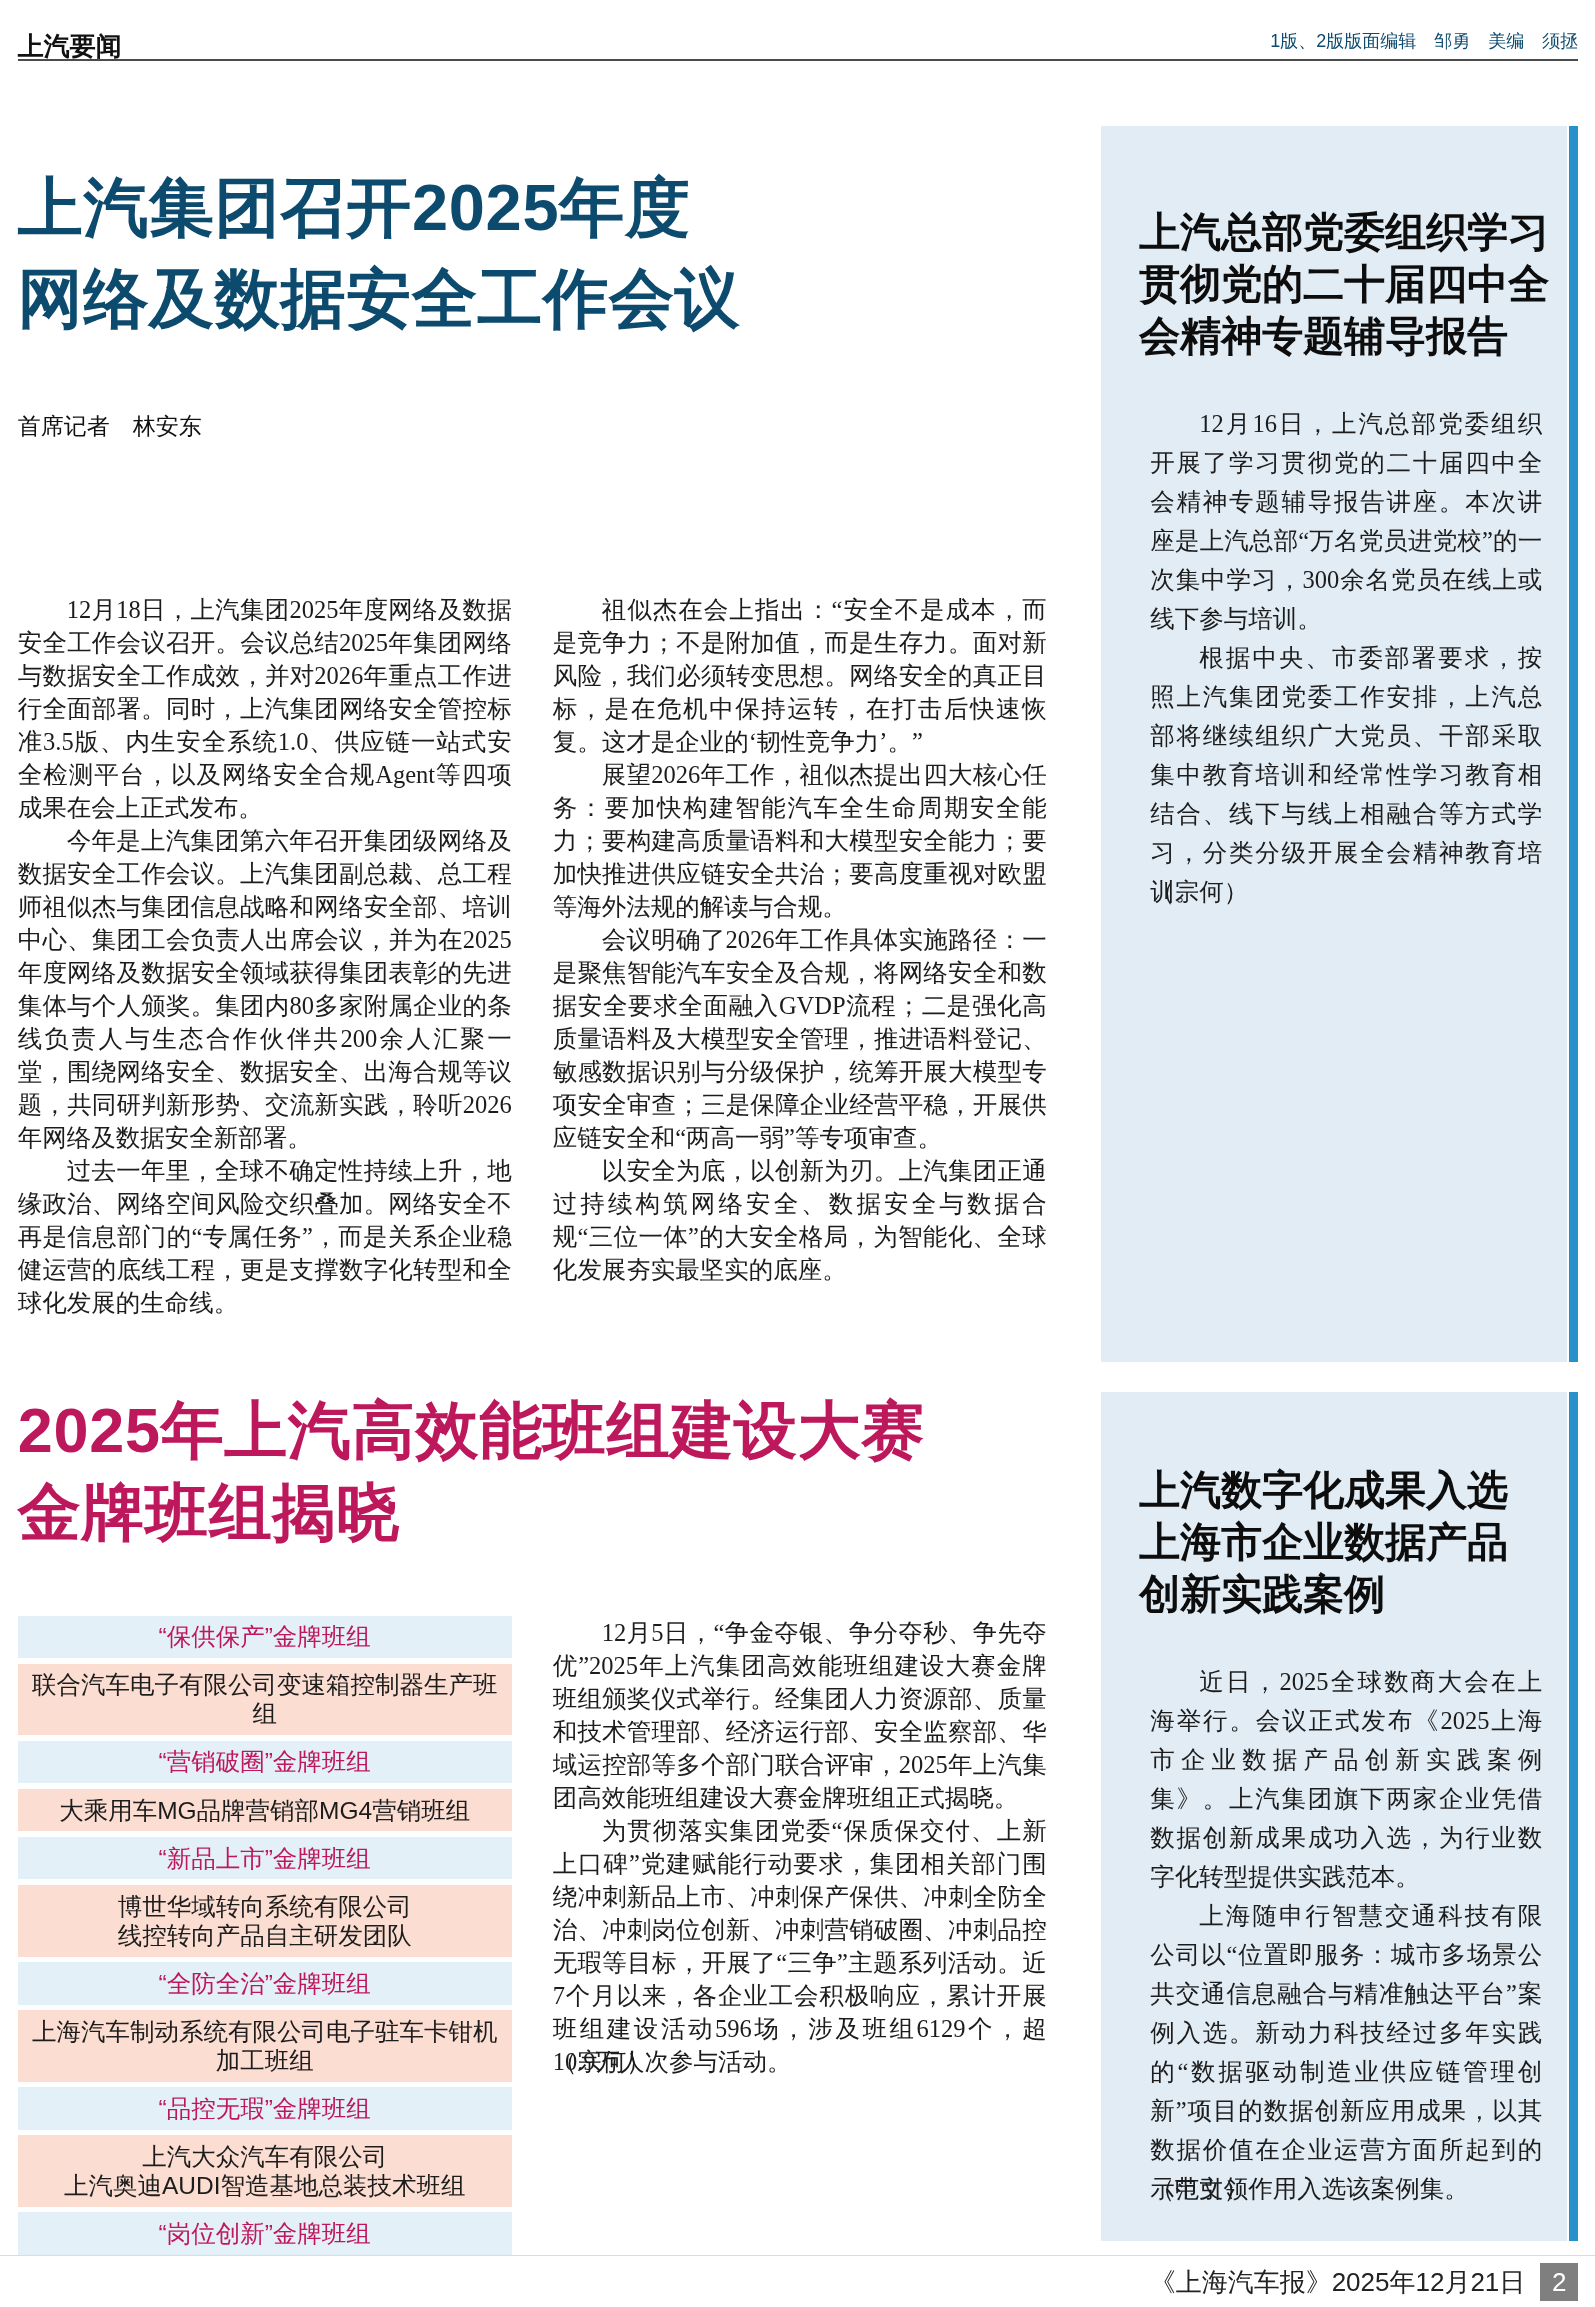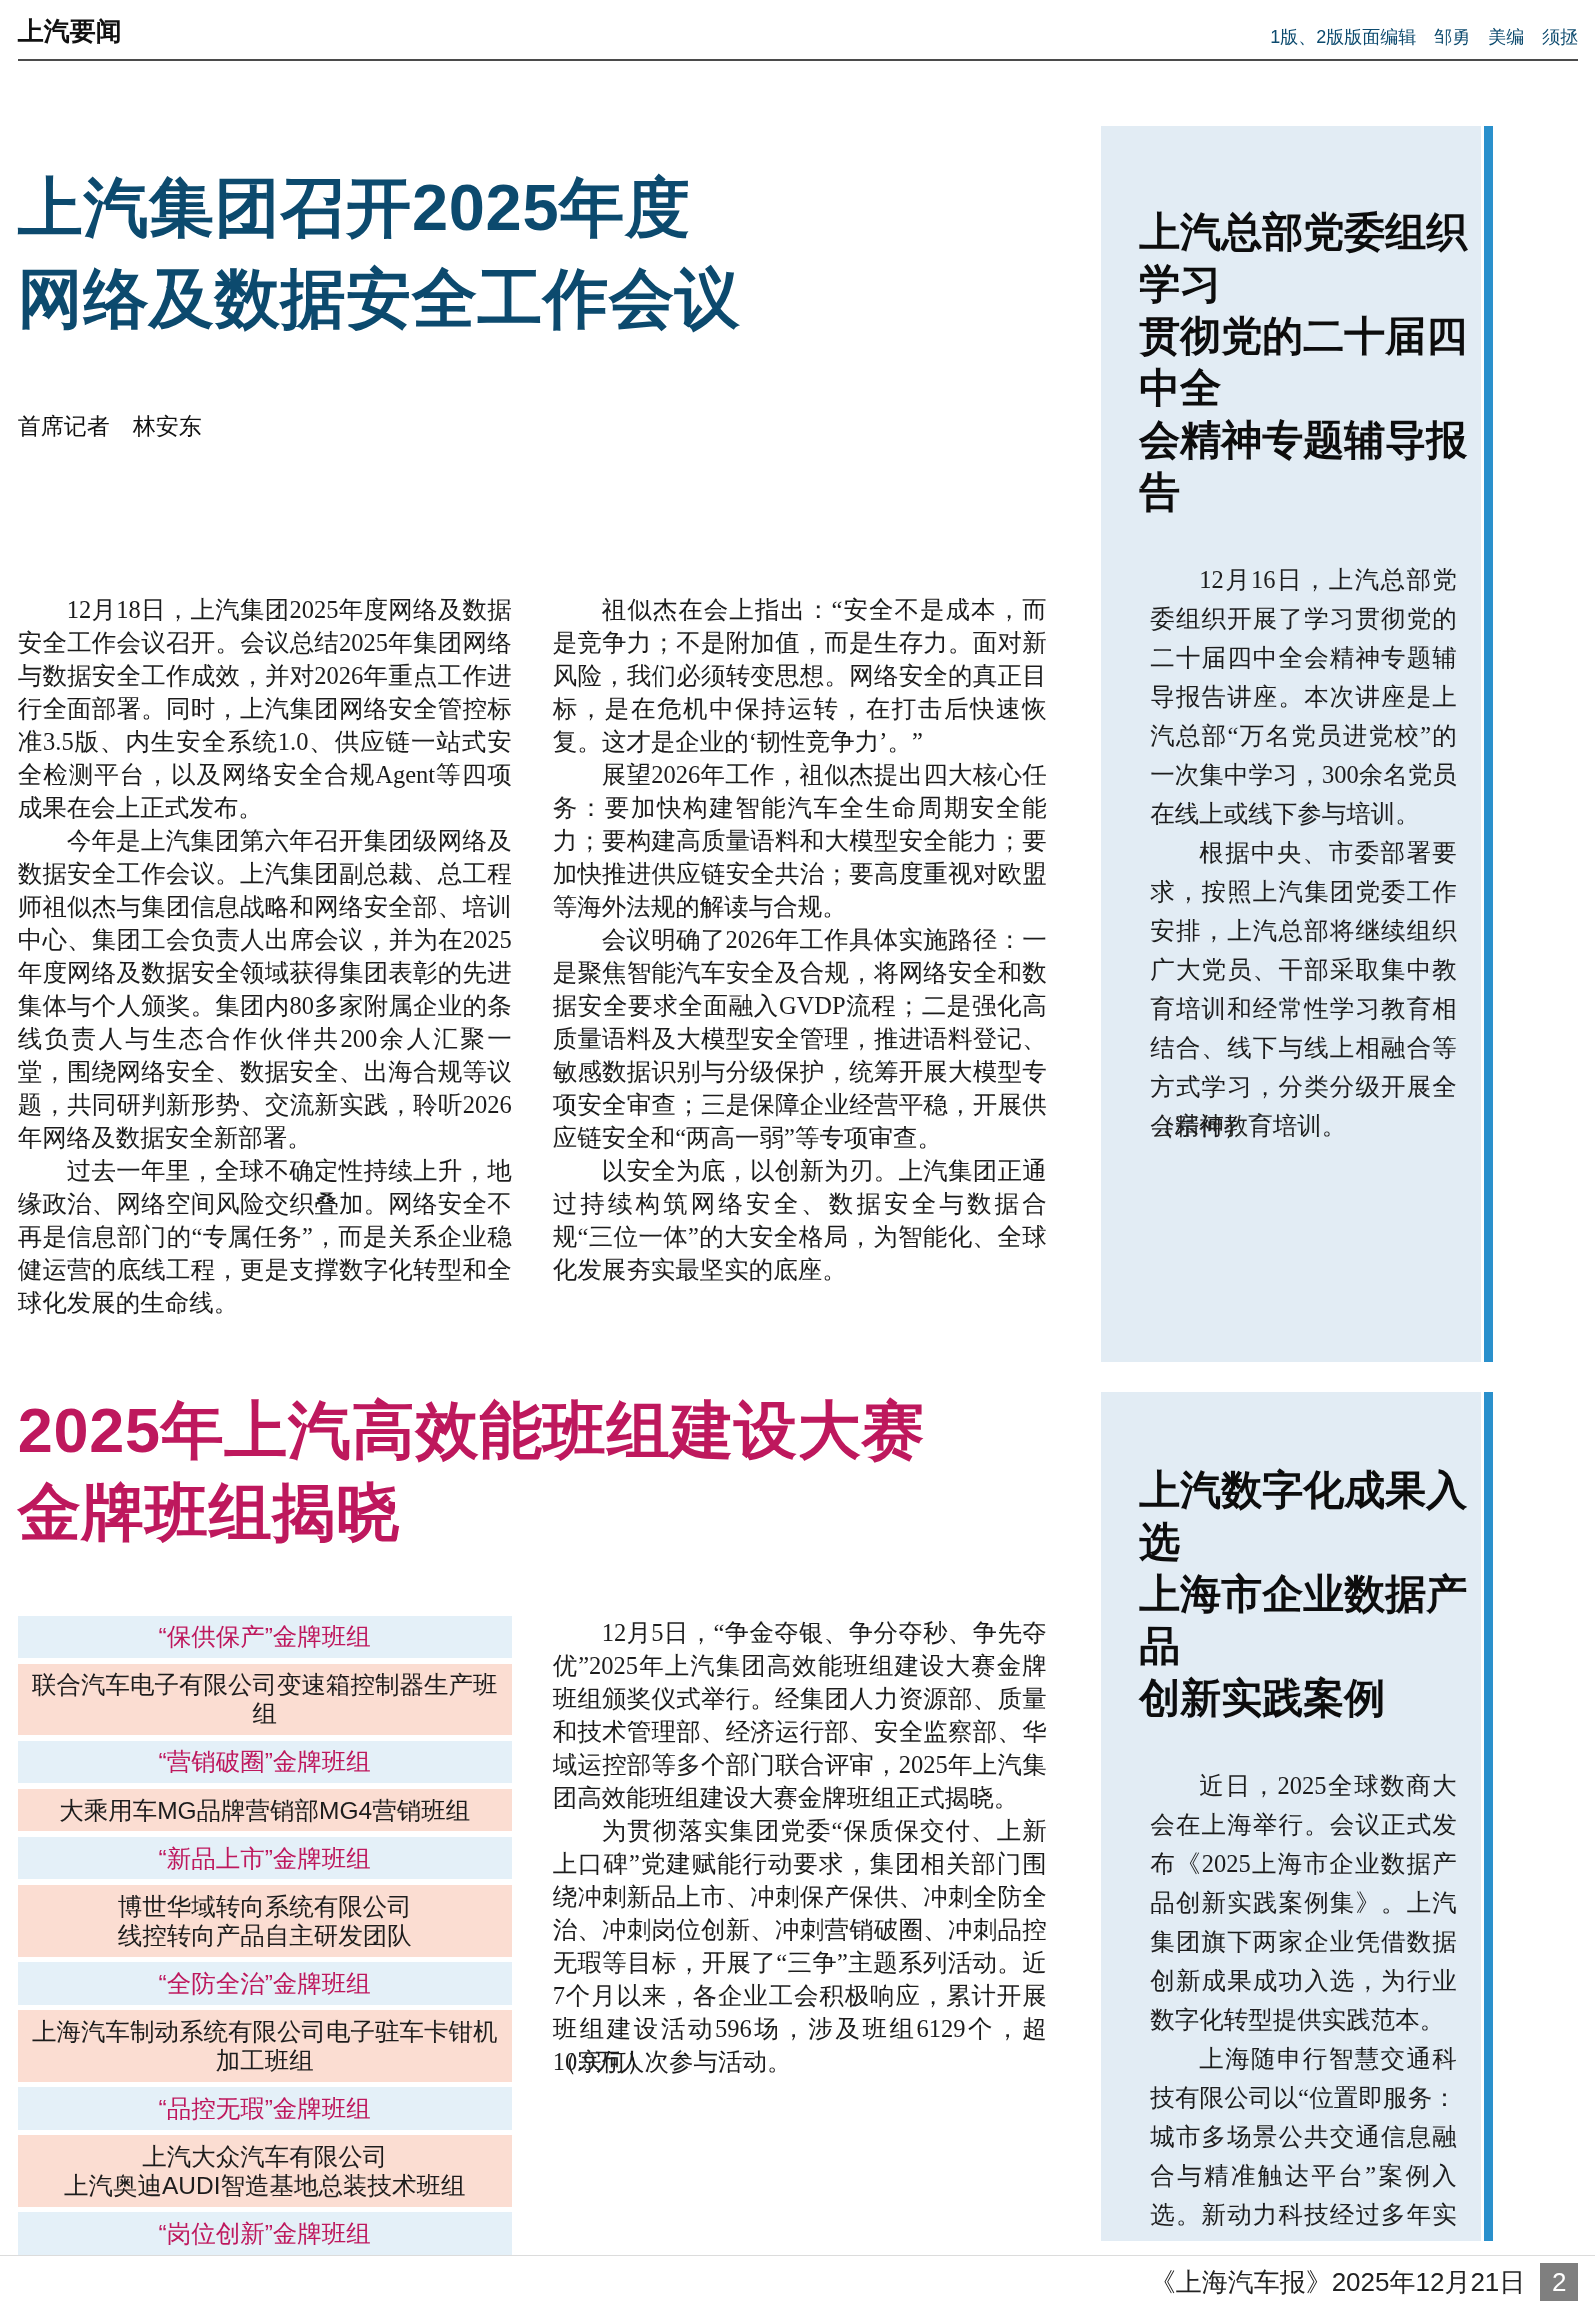--- a/index.html
+++ b/index.html
@@ -3,21 +3,21 @@
 <meta charset="utf-8">
 <style>
   * { margin:0; padding:0; box-sizing:border-box; }
   html,body { background:#ffffff; }
   body {
     width:1596px; height:2307px; position:relative; overflow:hidden;
     font-family:"Liberation Serif","DejaVu Serif",serif; color:#1c1c1c;
   }
   .page { padding:0 17.7px; }
   
-  .masthead { display:flex; justify-content:space-between; align-items:flex-end; padding-top:6px; height:49px; }
+  .masthead { display:flex; justify-content:space-between; padding-top:29px; height:49px; }
   .section-label { font-family:"Liberation Sans","DejaVu Sans",sans-serif; font-weight:bold; font-size:26px; color:#111; }
   .editors-note { font-family:"Liberation Sans","DejaVu Sans",sans-serif; font-size:18px; color:#0c4a6e; }
   .header-rule { border-bottom:2.7px solid #4b4b4b; margin-top:9.5px; }
   
   .content { display:flex; justify-content:space-between; }
   .main { width:1029px; }
   .sidebar { width:477px; }
   
   .a1-title { font-family:"Liberation Sans","DejaVu Sans",sans-serif; font-weight:900; font-size:65px; line-height:91px; color:#0c4a6e; margin-top:101px; letter-spacing:0.7px; }
   .byline { font-family:"Liberation Sans","DejaVu Sans",sans-serif; font-size:23px; margin-top:67px; color:#111; }
@@ -30,21 +30,21 @@
   .award-list { flex:1 1 0; }
   .award { font-family:"Liberation Sans","DejaVu Sans",sans-serif; font-size:24.5px; line-height:29px;
            text-align:center; padding:6.8px 11px; margin-bottom:5.5px; white-space:pre-line; }
   .award.title { background:#e4f0f8; color:#be185d; }
   .award.team  { background:#fbddd2; color:#1c1c1c; }
   .a2-text { flex:1 1 0; }
   .attrib { text-align:left; font-size:24.5px; line-height:33px; }
   .a2-text .attrib { margin-top:-33px; }
   
   .panel { display:flex; }
-  .panel-inner { width:380px; background:#e2ecf4; overflow:hidden; }
+  .panel-inner { width:466px; background:#e2ecf4; overflow:hidden; }
   .panel-stripe { width:8.9px; background:#2a90cc; margin-left:2.7px; }
   .panel1 { margin-top:65px; }
   .panel1 .panel-inner, .panel1 .panel-stripe { height:1236px; }
   .panel2 { margin-top:30px; }
   .panel2 .panel-inner, .panel2 .panel-stripe { height:849px; }
   .panel-title { font-family:"Liberation Sans","DejaVu Sans",sans-serif; font-weight:900; font-size:41px; line-height:52px; color:#0d0d0d; padding:0 13.6px 0 38px; }
   .panel1 .panel-title { margin-top:80px; }
   .panel2 .panel-title { margin-top:72px; }
   .panel-body { padding:0 24.5px 0 49px; margin-top:42px; }
   .panel-body p { font-size:24.5px; line-height:39px; text-align:justify; text-indent:2em; }

